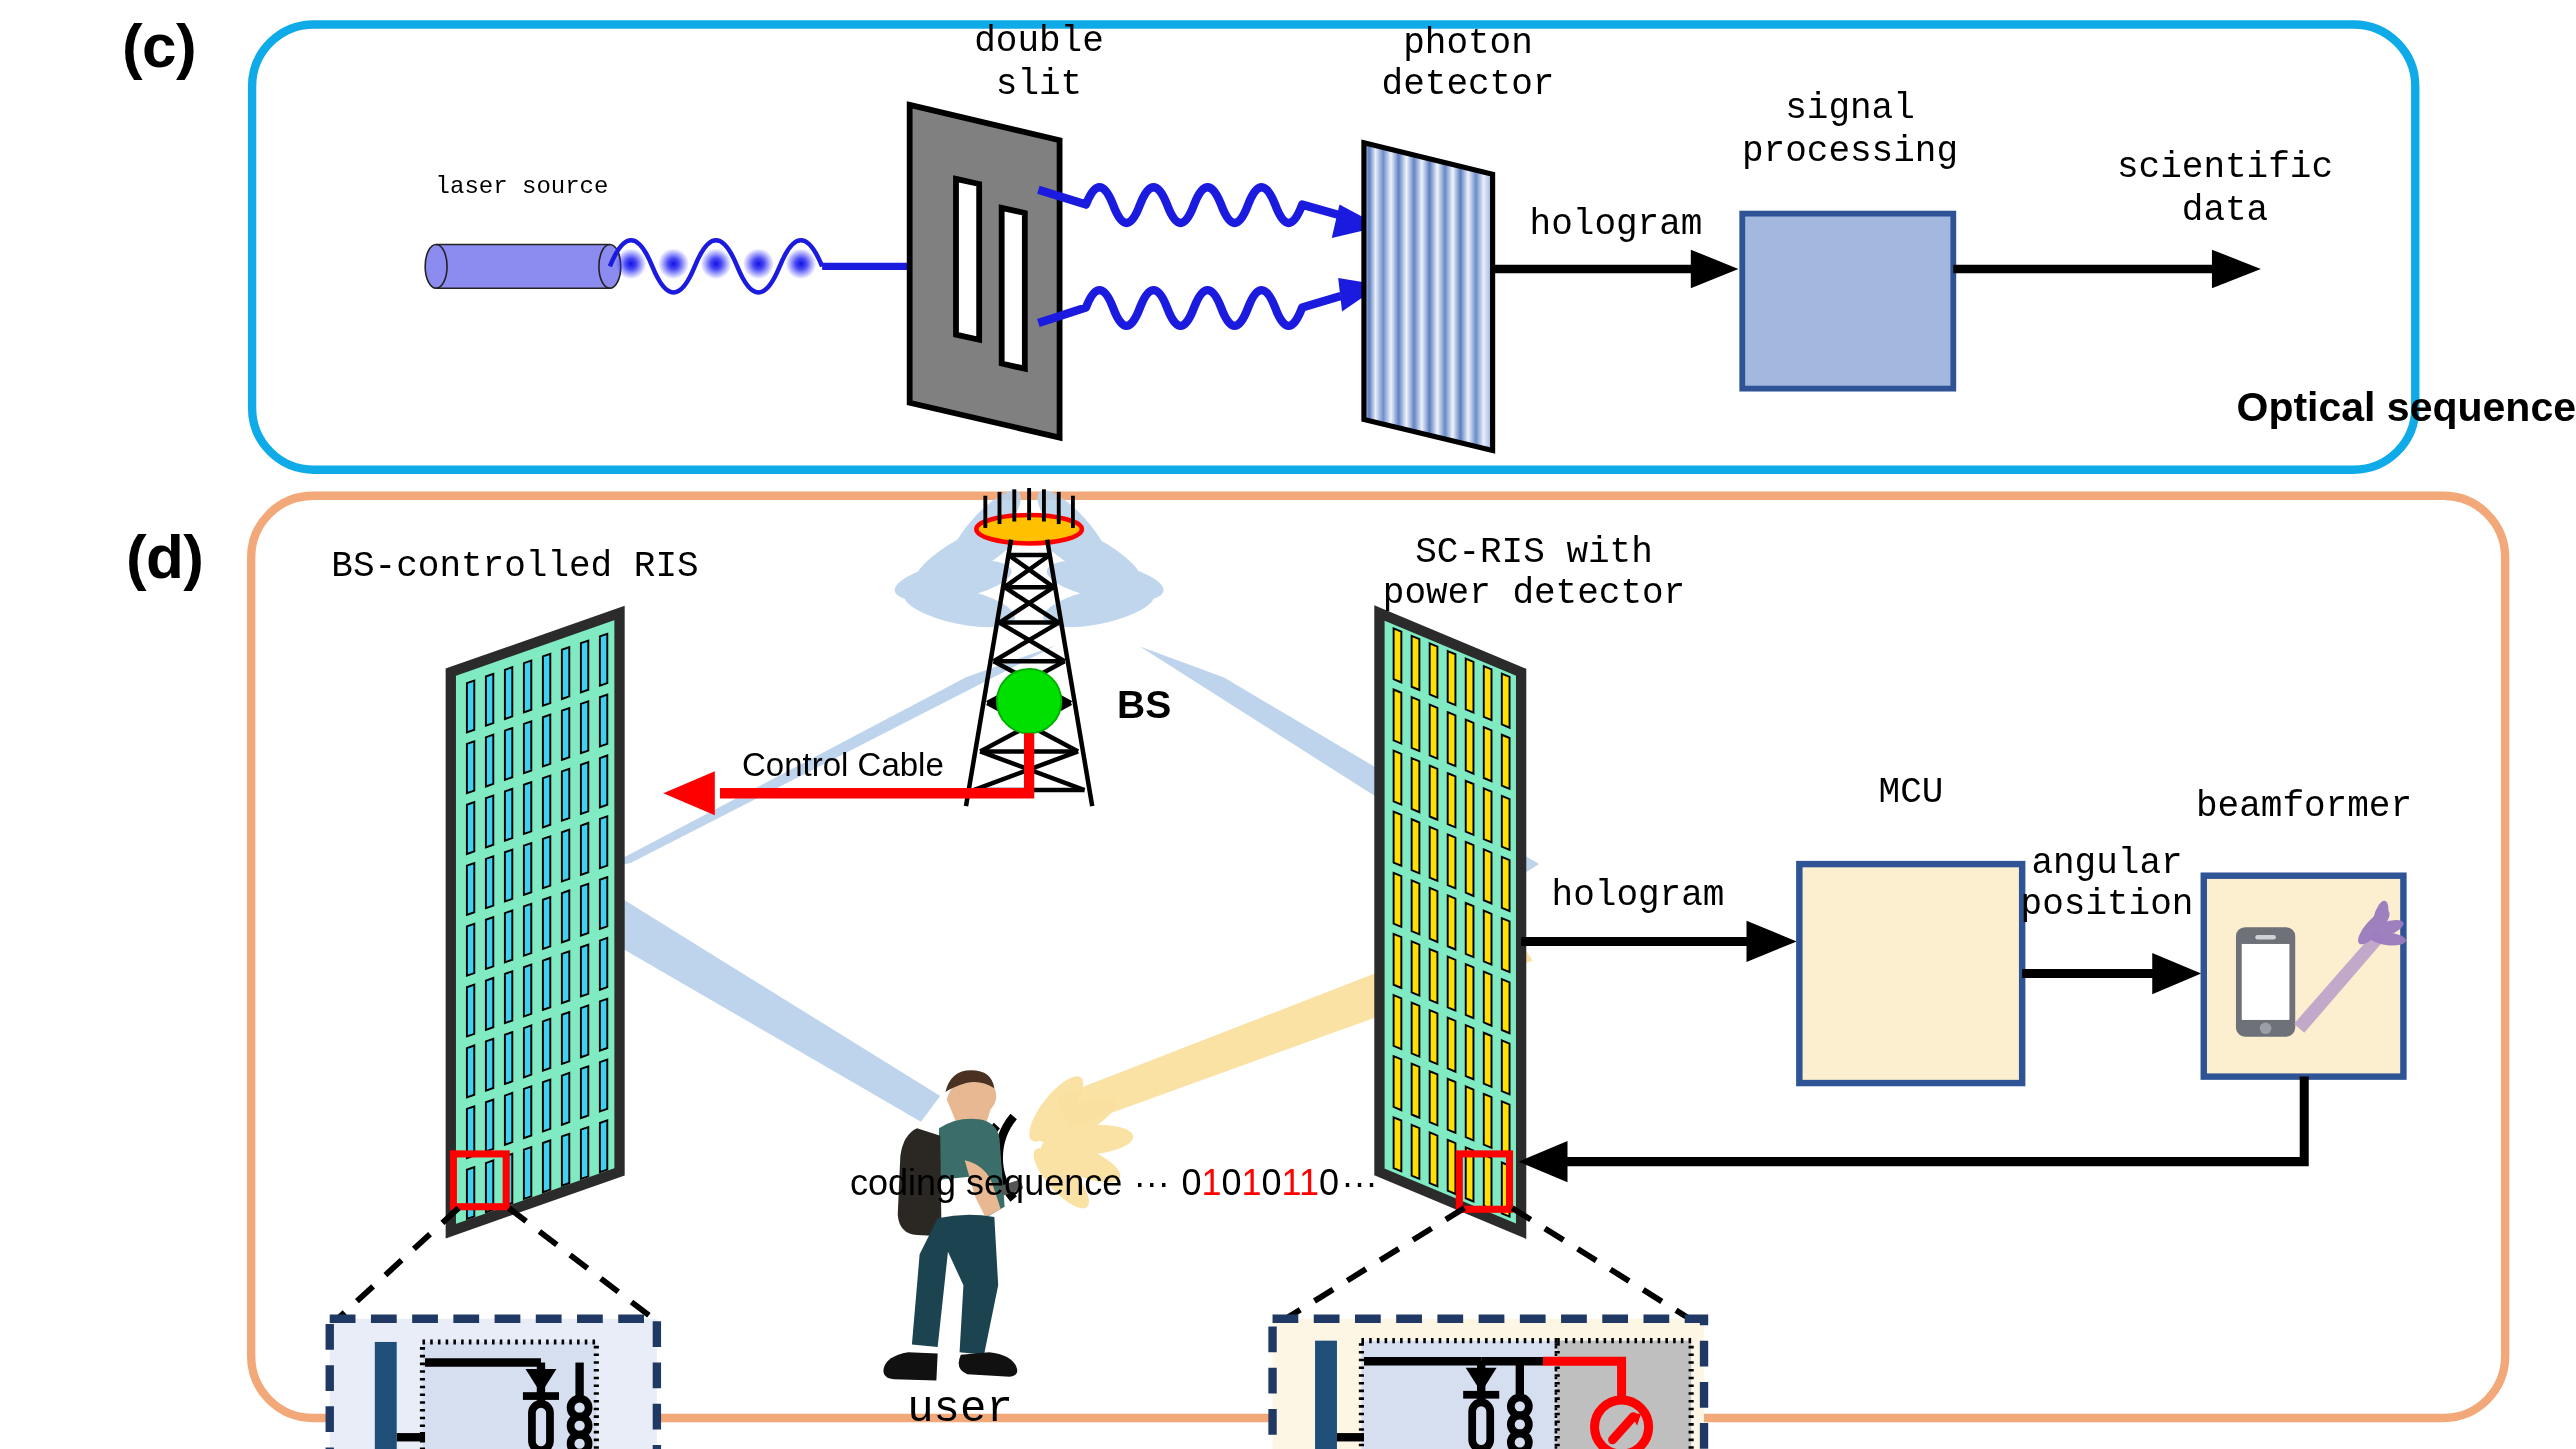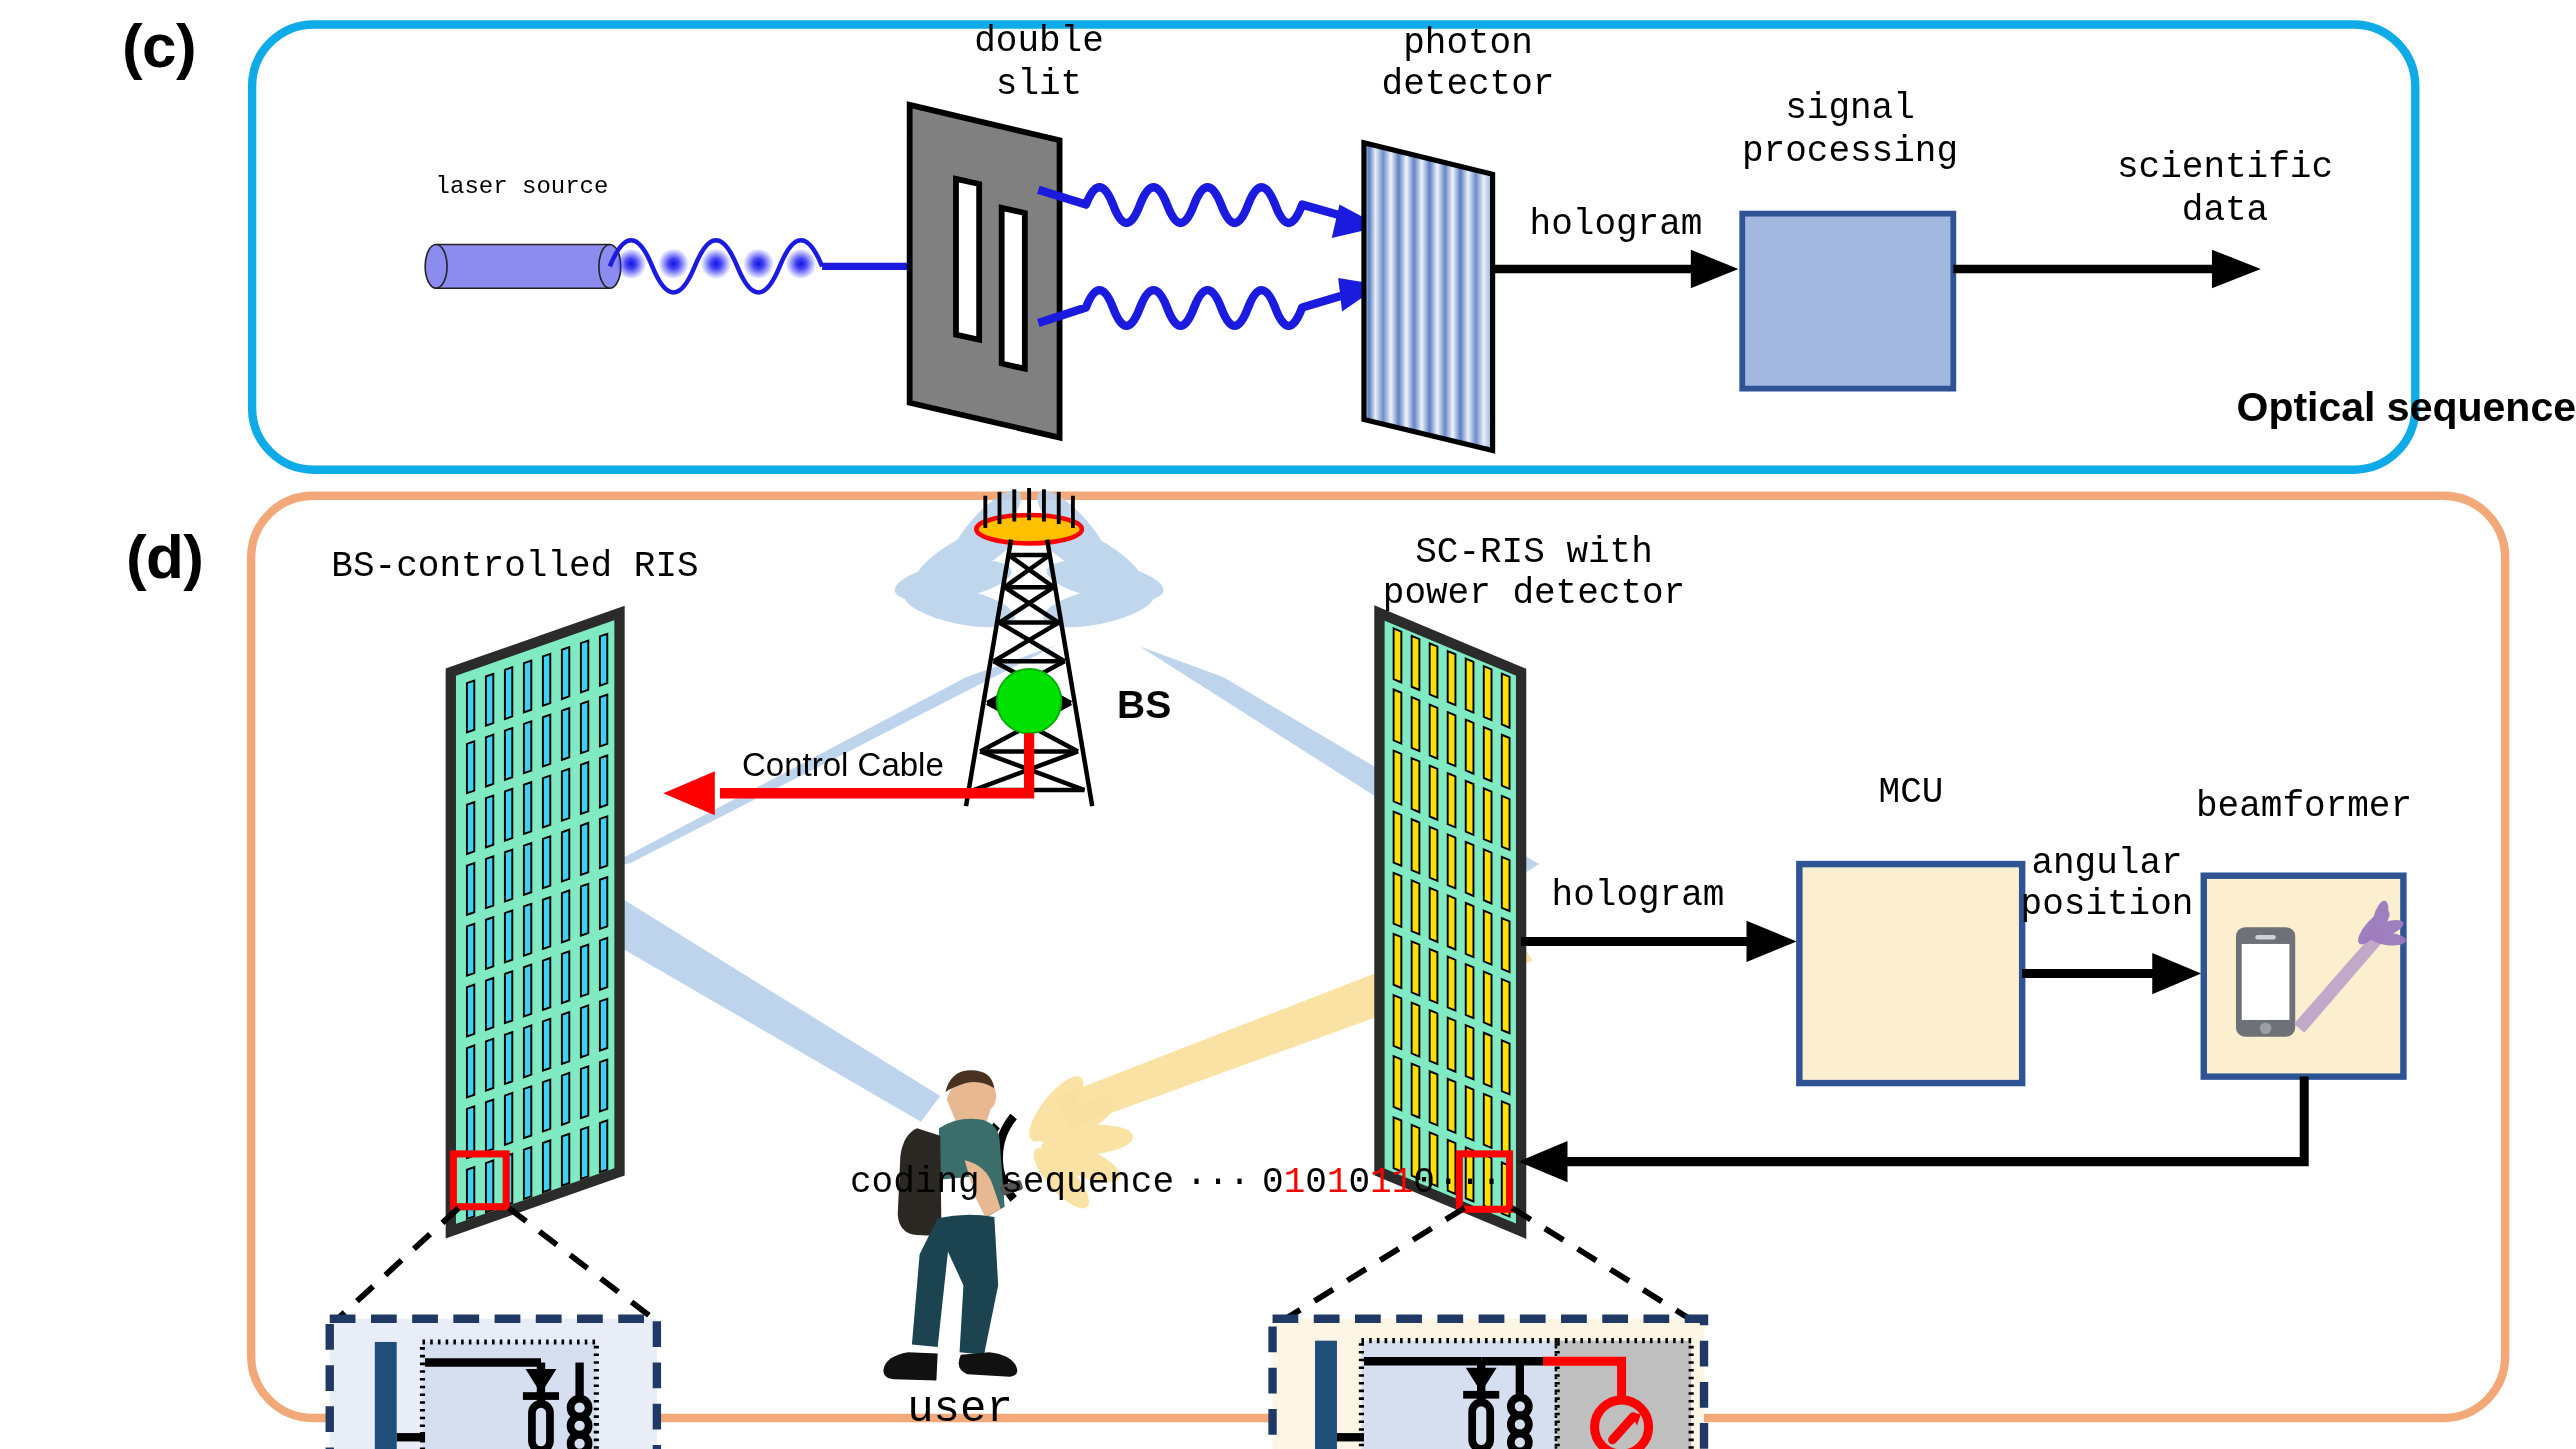--- a/index.html
+++ b/index.html
@@ -536,21 +536,21 @@
 
   <div class="txt ctr" style="left:1638px;top:393px;font-size:36px;">hologram</div>
 
   <div class="txt ctr" style="left:1911px;top:290px;font-size:36px;">MCU</div>
 
   <div class="txt ctr" style="left:2107px;top:361px;font-size:36px;">angular</div>
   <div class="txt ctr" style="left:2107px;top:402px;font-size:36px;">position</div>
 
   <div class="txt ctr" style="left:2304px;top:304px;font-size:36px;">beamformer</div>
 
-  <div class="txt" style="left:850px;top:680px;font-size:36px;display:flex;align-items:baseline;gap:11.6px;font-family:Liberation Mono, monospace;">
+  <div class="txt" style="left:850px;top:680px;font-size:36px;display:flex;align-items:baseline;gap:11.6px;">
     <span>coding sequence</span>
     <span>···</span>
     <span id="bits" style="letter-spacing:0;"><span style="color: rgb(0, 0, 0);">0</span><span style="color: rgb(255, 0, 0);">1</span><span style="color: rgb(0, 0, 0);">0</span><span style="color: rgb(255, 0, 0);">1</span><span style="color: rgb(0, 0, 0);">0</span><span style="color: rgb(255, 0, 0);">1</span><span style="color: rgb(255, 0, 0);">1</span><span style="color: rgb(0, 0, 0);">0</span></span>
     <span style="margin-left:-9px;">···</span>
   </div>
 
 </div>
 
 </div>
 

